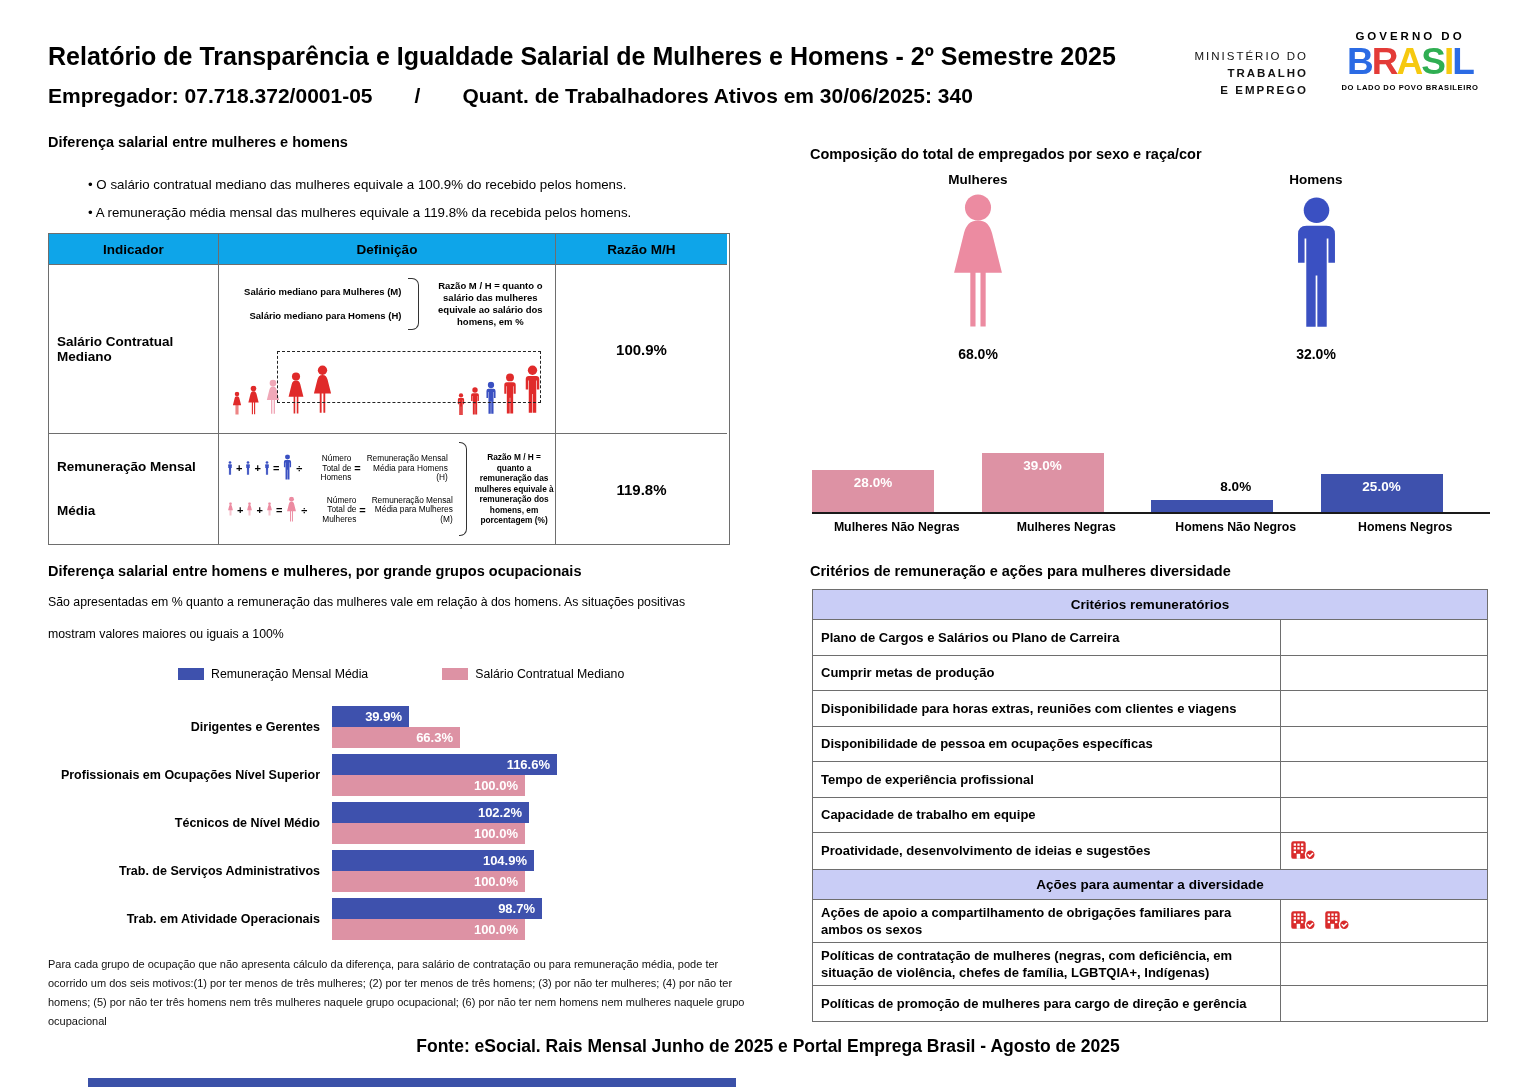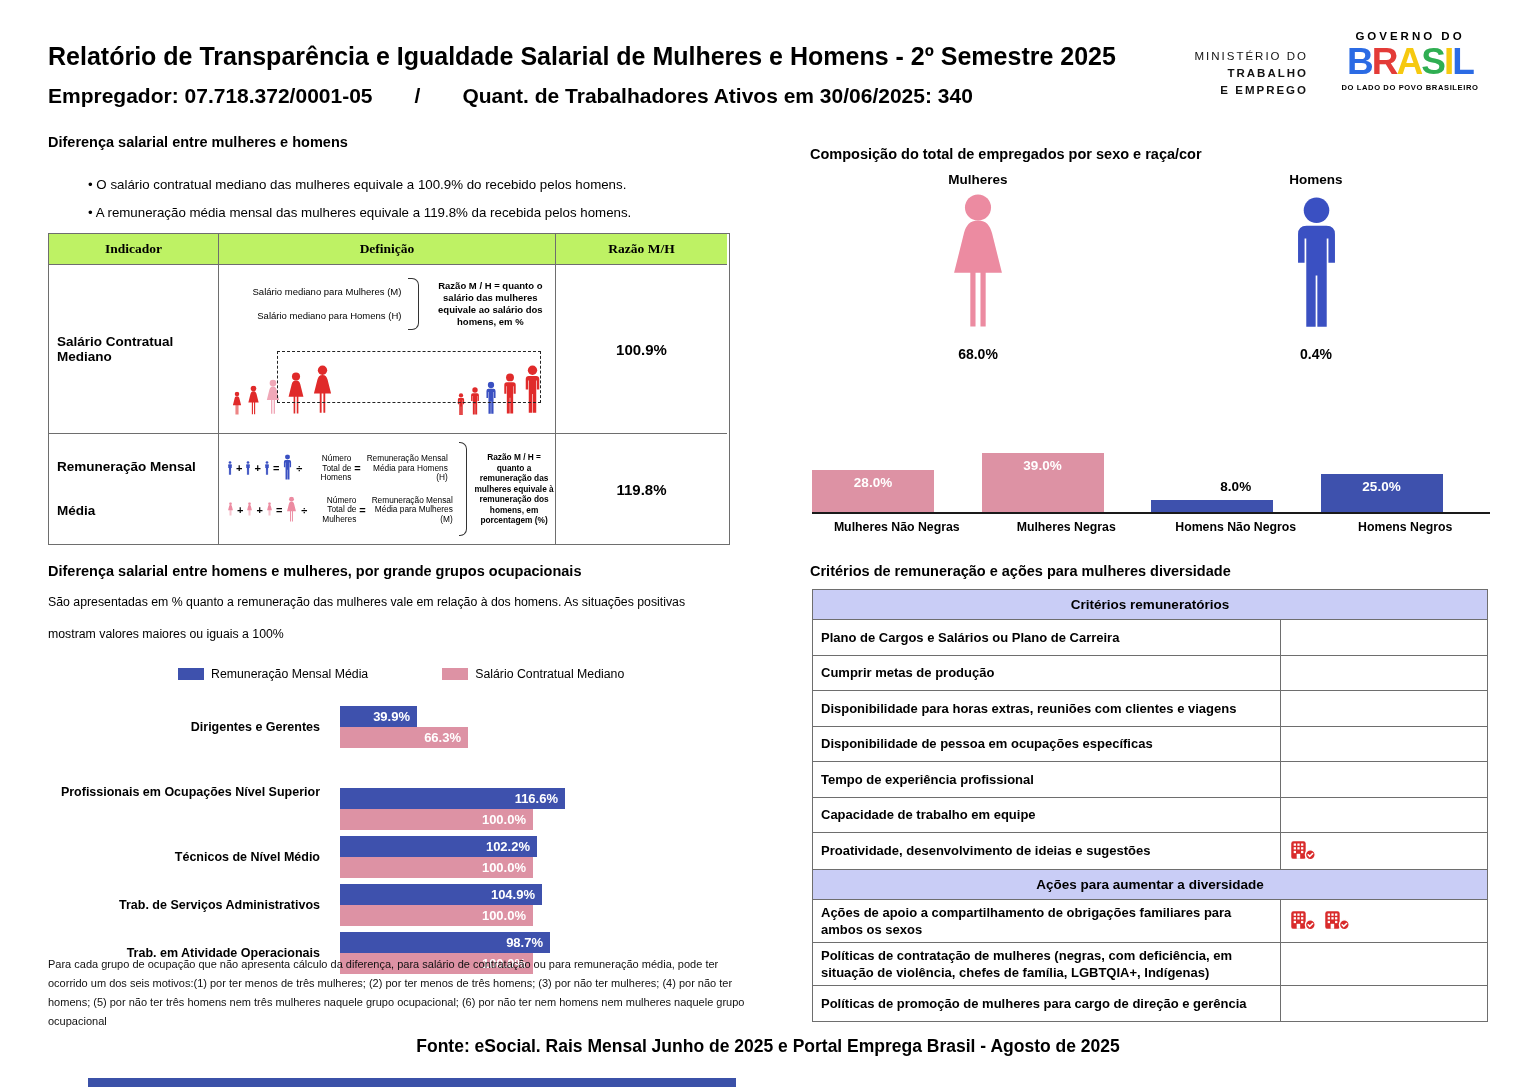--- a/index.html
+++ b/index.html
@@ -20,31 +20,31 @@
   #brasil{font-size:37px;font-weight:900;letter-spacing:-2px;line-height:40px;}
   #tagline{font-size:7.6px;font-weight:700;letter-spacing:.6px;margin-top:1px;}
   
   .sec-title{position:absolute;font-size:14.5px;font-weight:700;white-space:nowrap;}
   .bullet{position:absolute;left:88px;font-size:13.3px;white-space:nowrap;}
   .bullet::before{content:"• ";}
   .subline{position:absolute;left:48px;font-size:12.3px;white-space:nowrap;}
   
   #tbl1{position:absolute;left:48px;top:233px;width:680px;border:1.5px solid #6e6e6e;
         display:grid;grid-template-columns:170px 337px 171px;grid-template-rows:31px 169px 110px;}
-  #tbl1 .hc{background:#bef264;font-size:13.5px;font-weight:700;display:flex;align-items:center;justify-content:center;border-right:1px solid #6e6e6e;border-bottom:1px solid #6e6e6e;font-family:Liberation Serif, serif;}
+  #tbl1 .hc{background:#0ea5e9;font-size:13.5px;font-weight:700;display:flex;align-items:center;justify-content:center;border-right:1px solid #6e6e6e;border-bottom:1px solid #6e6e6e;}
   #tbl1 .hc:nth-child(3){border-right:none;}
   .cell{border-right:1px solid #6e6e6e;border-bottom:1px solid #6e6e6e;position:relative;box-sizing:border-box;}
   .cell.last{border-right:none;}
   .cell.bot{border-bottom:none;}
   .ind{font-size:13.5px;font-weight:700;display:flex;align-items:center;padding-left:8px;}
   .ind.two{line-height:44px;align-items:center;}
   .ratio{font-size:15px;font-weight:700;display:flex;align-items:center;justify-content:center;}
   
   .def1-top{display:flex;align-items:center;margin:13px 0 0 18px;}
-  .def1-lines{width:178px;text-align:right;font-size:9.5px;font-weight:400;line-height:24px;}
+  .def1-lines{width:178px;text-align:right;font-size:9.5px;font-weight:700;line-height:24px;}
   .brk{width:10px;border:1.6px solid #333;border-left:none;border-radius:0 7px 7px 0;margin:0 7px;}
   .brk.v1{height:50px;}
   .brk.v2{height:92px;margin:0 6px;}
   .def1-note{width:140px;text-align:center;font-size:9.5px;font-weight:700;line-height:12px;}
   .people-zone{position:absolute;left:12px;right:12px;bottom:16px;display:flex;justify-content:space-between;align-items:flex-end;}
   .pgrp{display:flex;align-items:flex-end;gap:3px;}
   #median-box{position:absolute;left:58px;bottom:30px;width:262px;height:50px;border:1.6px dashed #222;}
   
   .def2{display:flex;align-items:center;height:100%;padding-left:8px;box-sizing:border-box;}
   .def2-col{display:flex;flex-direction:column;gap:13px;}
@@ -67,21 +67,21 @@
   #comp-cats{display:flex;margin-top:6px;}
   #comp-cats div{flex:1;text-align:center;font-size:12.3px;font-weight:700;}
   
   #occ-legend{position:absolute;left:178px;top:667px;display:flex;gap:74px;font-size:12.3px;align-items:center;}
   #occ-legend .item{display:flex;align-items:center;}
   .sw{width:26px;height:12px;margin-right:7px;display:inline-block;}
   .sw.blue{background:#3e51ad;}
   .sw.pink{background:#dd92a4;}
   #occ-chart{position:absolute;left:48px;top:706px;}
   .occ-row{display:flex;margin-bottom:6px;}
-  .occ-cat{width:272px;padding-right:20px;font-size:12.5px;font-weight:600;display:flex;align-items:center;justify-content:flex-end;text-align:right;line-height:14px;}
+  .occ-cat{width:272px;padding-right:12px;font-size:12.5px;font-weight:600;display:flex;align-items:center;justify-content:flex-end;text-align:right;line-height:14px;}
   .occ-bars{display:flex;flex-direction:column;}
   .occ-bar{height:21px;color:#fff;font-size:13px;font-weight:700;display:flex;align-items:center;justify-content:flex-end;padding-right:7px;box-sizing:border-box;}
   .occ-bar.blue{background:#3e51ad;}
   .occ-bar.pink{background:#dd92a4;}
   #occ-foot{position:absolute;left:48px;top:955px;width:706px;font-size:11px;line-height:19px;color:#111;}
   
   #crit{position:absolute;left:812px;top:589px;width:676px;border:1.5px solid #6e6e6e;box-sizing:border-box;}
   .crit-head{background:#c9cdf6;font-size:13.5px;font-weight:700;text-align:center;padding:7px 0;border-bottom:1px solid #6e6e6e;}
   .crit-row{display:flex;border-bottom:1px solid #6e6e6e;min-height:35.5px;box-sizing:border-box;}
   .crit-row:last-child{border-bottom:none;}
@@ -251,21 +251,21 @@
   <svg viewBox="0 0 48 100" width="70" height="145" fill="#ec8ba1">
       <use href="#sym-woman"></use>
     </svg>
   <div class="val">68.0%</div>
 </div>
 <div class="comp-person" style="left:1216px;top:172px;">
   <div class="lbl">Homens</div>
   <svg viewBox="0 0 40 100" width="57" height="142" fill="#3a50c2" style="margin-top:3px">
       <use href="#sym-man"></use>
     </svg>
-  <div class="val">0.4%</div>
+  <div class="val">32.0%</div>
 </div>
 
 <div id="comp-chart">
   <div id="comp-bars">
       <div class="comp-slot">
         <div class="comp-bar pink" style="height: 42px;">
           <span class="inlbl">28.0%</span>
         </div>
       </div>
       <div class="comp-slot">
@@ -310,21 +310,21 @@
     <div class="occ-row">
       <div class="occ-cat">Dirigentes e Gerentes</div>
       <div class="occ-bars">
         <div class="occ-bar blue" style="width: 77px;">39.9%</div>
         <div class="occ-bar pink" style="width: 128px;">66.3%</div>
       </div>
     </div>
     <div class="occ-row">
       <div class="occ-cat">Profissionais em Ocupações Nível Superior</div>
       <div class="occ-bars">
-        <div class="occ-bar blue" style="width: 225px; margin-top: 34px;">116.6%</div>
+        <div class="occ-bar blue" style="width: 225px;">116.6%</div>
         <div class="occ-bar pink" style="width: 193px;">100.0%</div>
       </div>
     </div>
     <div class="occ-row">
       <div class="occ-cat">Técnicos de Nível Médio</div>
       <div class="occ-bars">
         <div class="occ-bar blue" style="width: 197px;">102.2%</div>
         <div class="occ-bar pink" style="width: 193px;">100.0%</div>
       </div>
     </div>

